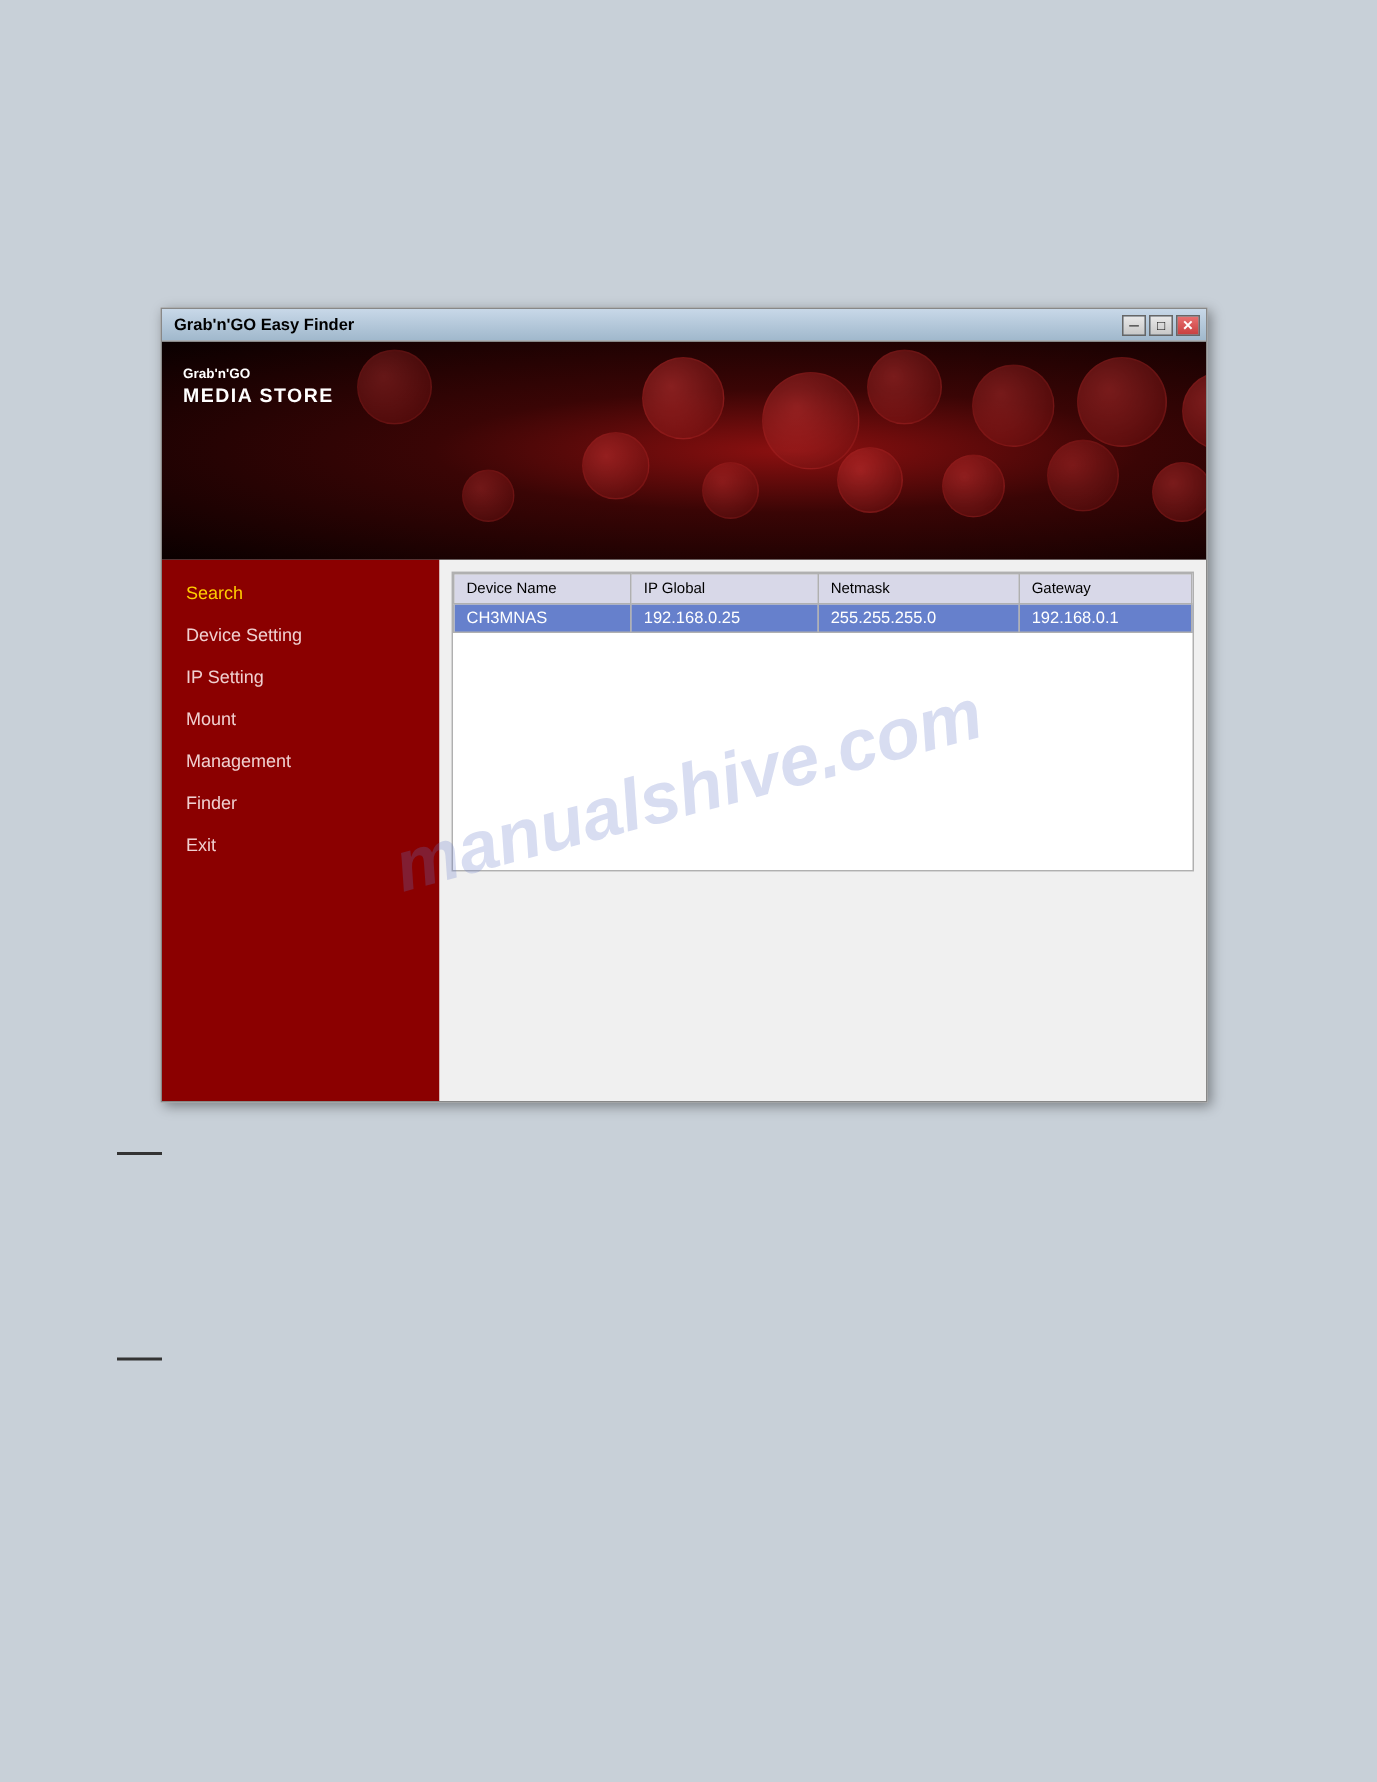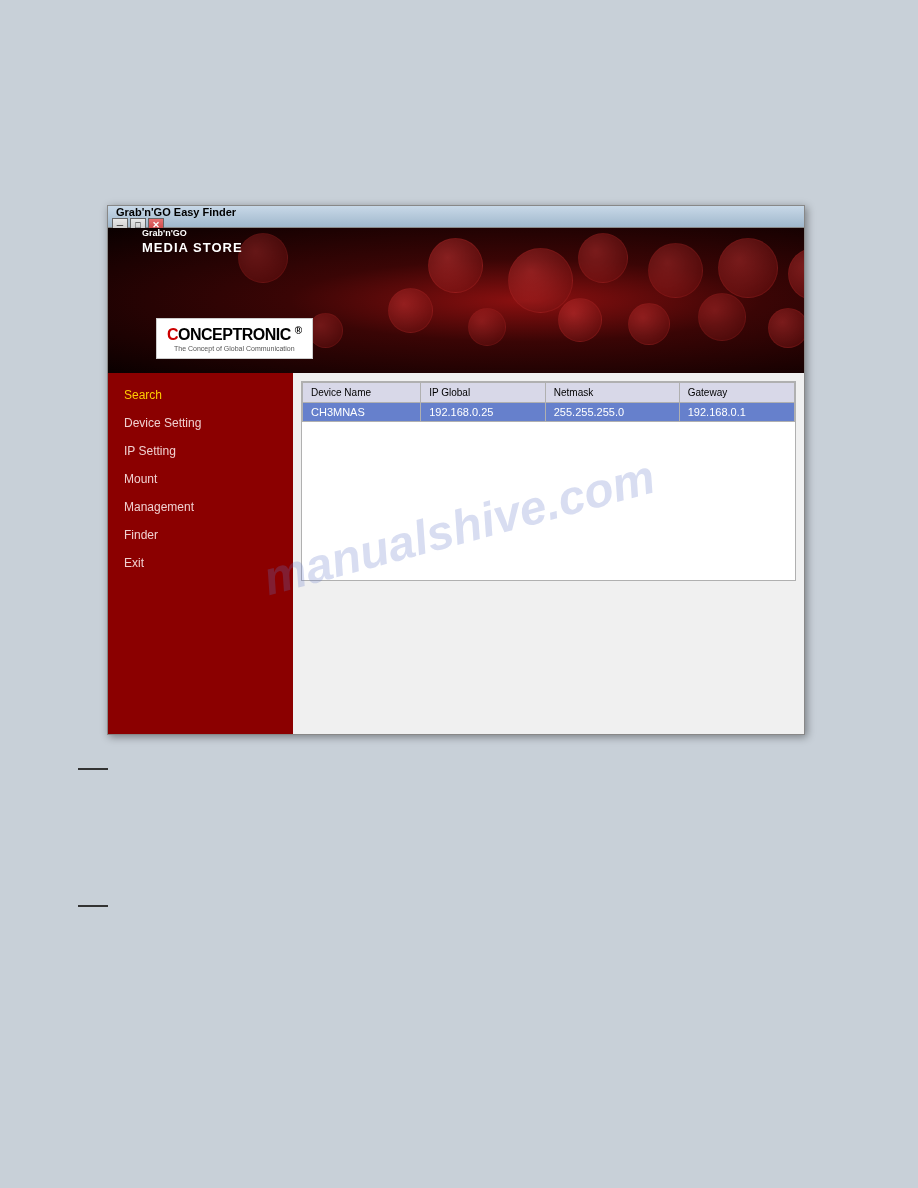--- a/index.html
+++ b/index.html
@@ -21,25 +21,24 @@
       height: 530px;
       background: #f0f0f0;
       border: 1px solid #888;
       box-shadow: 2px 2px 8px rgba(0,0,0,0.4);
     }
 
     .title-bar {
       background: linear-gradient(to bottom, #c8d8e8, #a0b8cc);
       height: 22px;
       display: flex;
-      align-items: flex-start;
+      align-items: center;
       justify-content: space-between;
       padding: 0 4px;
       border-bottom: 1px solid #888;
-      flex-direction: column;
     }
 
     .title-bar-text {
       font-size: 11px;
       color: #000;
       font-weight: bold;
       padding-left: 4px;
     }
 
     .title-bar-buttons {
@@ -252,34 +251,27 @@
       <div class="circle" style="width:44px;height:44px;top:70px;left:450px;opacity:0.65;"></div>
       <div class="circle" style="width:55px;height:55px;top:15px;left:540px;opacity:0.55;"></div>
       <div class="circle" style="width:42px;height:42px;top:75px;left:520px;opacity:0.6;"></div>
       <div class="circle" style="width:60px;height:60px;top:10px;left:610px;opacity:0.6;"></div>
       <div class="circle" style="width:48px;height:48px;top:65px;left:590px;opacity:0.5;"></div>
       <div class="circle" style="width:52px;height:52px;top:20px;left:680px;opacity:0.65;"></div>
       <div class="circle" style="width:40px;height:40px;top:80px;left:660px;opacity:0.6;"></div>
       <div class="circle" style="width:50px;height:50px;top:5px;left:130px;opacity:0.5;"></div>
       <div class="circle" style="width:35px;height:35px;top:85px;left:200px;opacity:0.5;"></div>
 
-      <div style="position:absolute;top:0;left:14px;margin-left:20px;">
+      <div style="position:absolute;top:16px;left:14px;">
         <div class="grab-n-go-text">
           <div>Grab'n'GO</div>
           <div class="media-store">MEDIA STORE</div>
         </div>
       </div>
 
-      <div class="conceptronic-logo">
-        <div class="conceptronic-name">
-          <span style="color:#cc0000;">C</span><span>ONCEPTRONIC</span>
-          <span style="font-size:10px;vertical-align:super;">®</span>
-        </div>
-        <div class="conceptronic-tagline">The Concept of Global Communication</div>
-      </div>
     </div>
 
     <div class="main-content">
 
       <div class="sidebar">
         <div class="sidebar-item active">
           <span>Search</span>
         </div>
         <div class="sidebar-item">
           <span>Device Setting</span>

